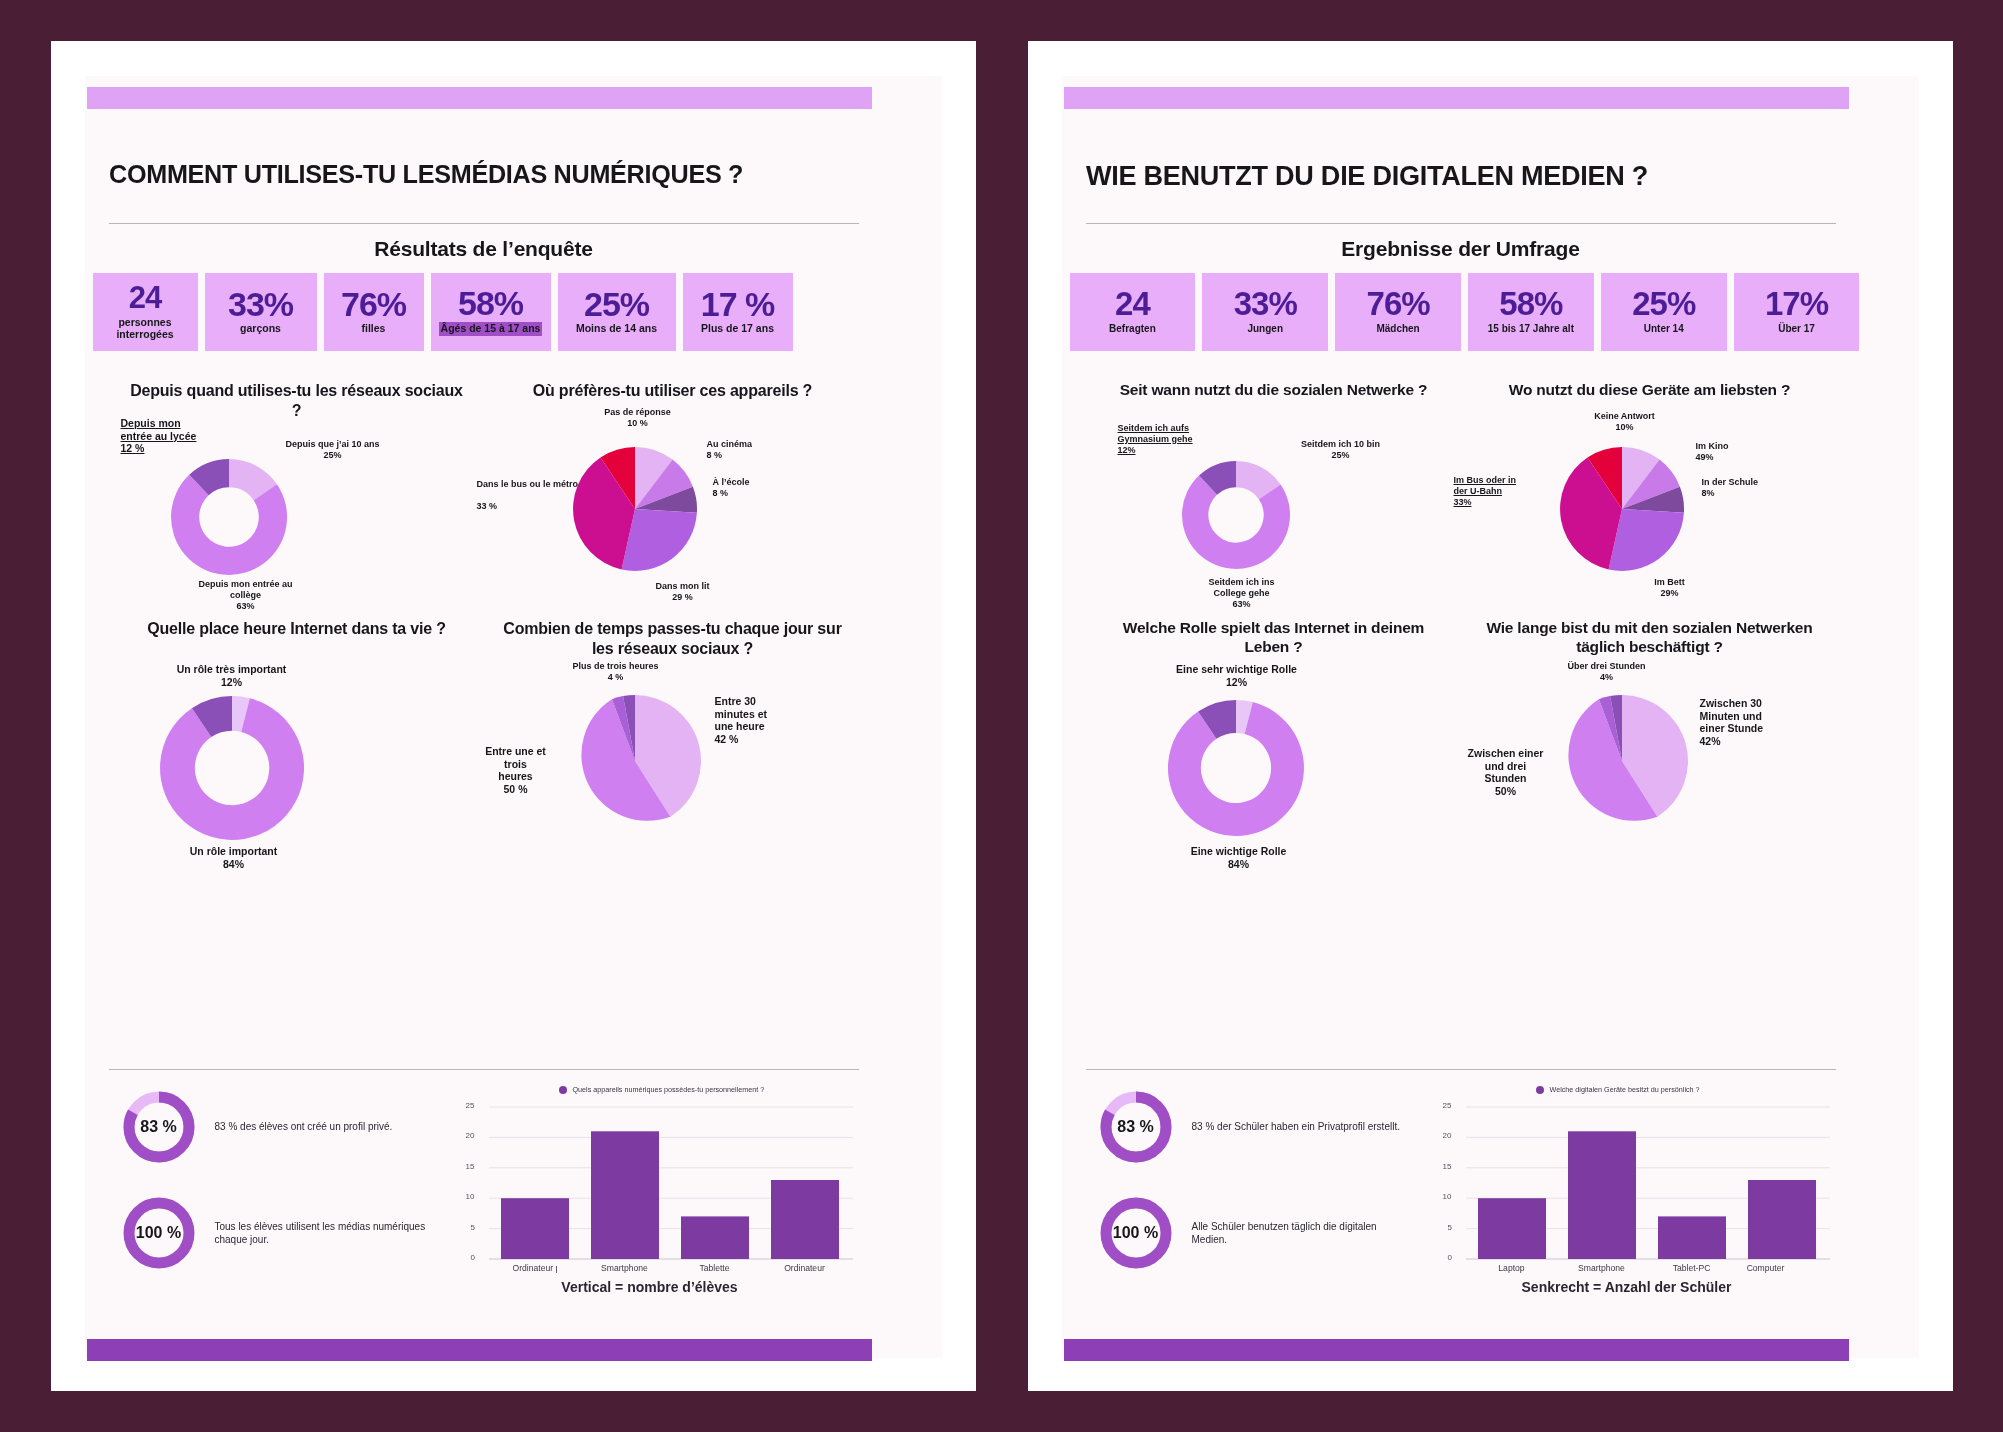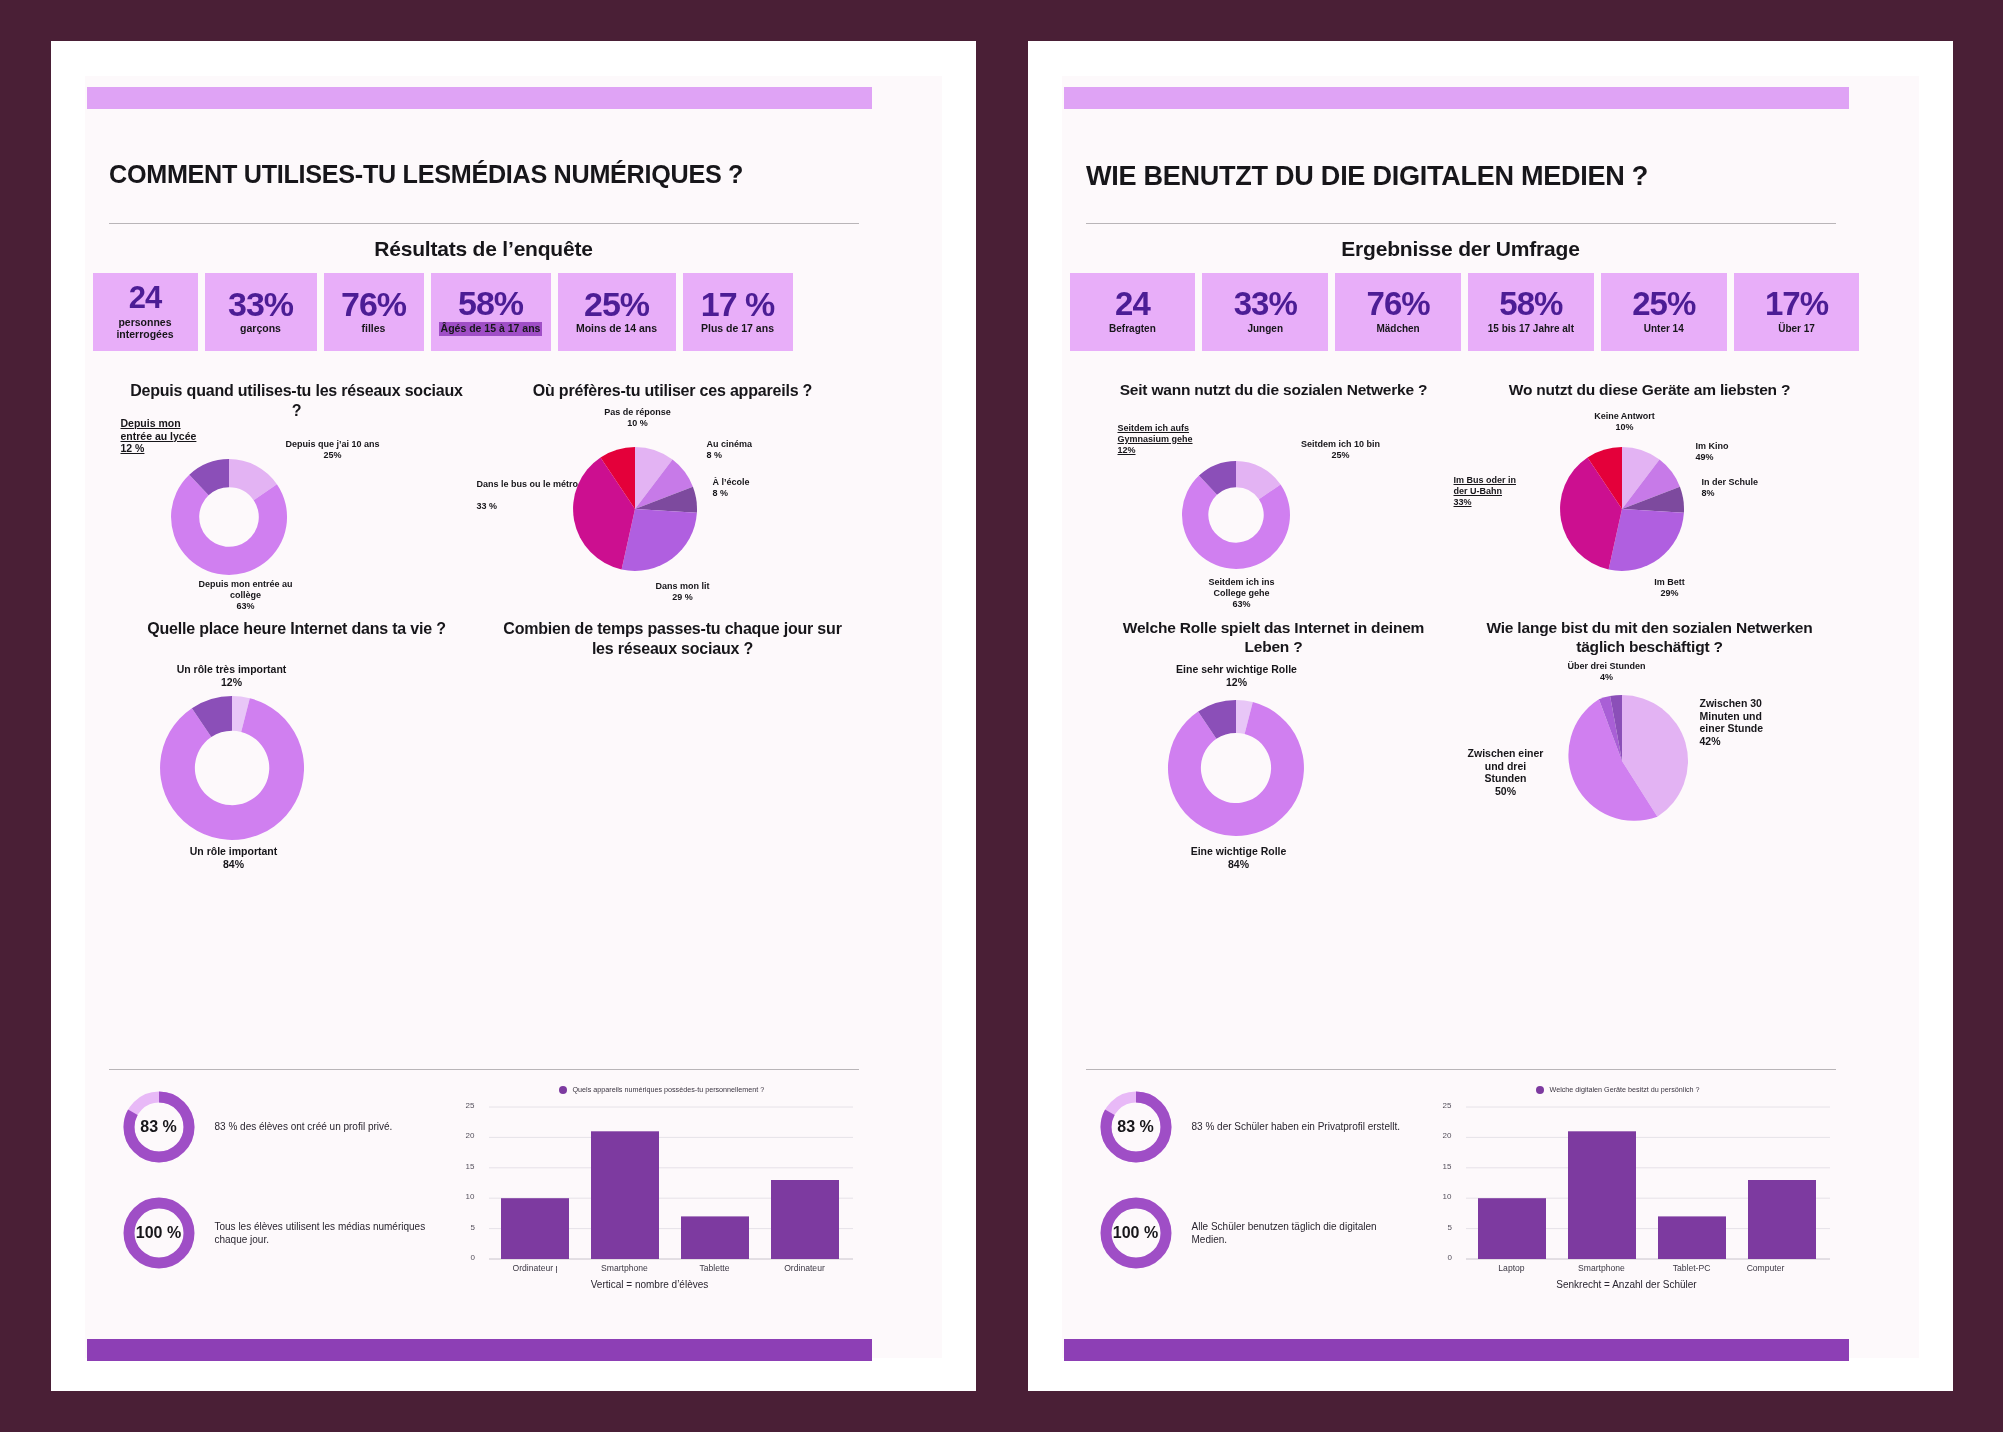--- a/index.html
+++ b/index.html
@@ -241,23 +241,23 @@
     color: #3c3844;
     font-weight: 400;
     text-align: center;
     white-space: nowrap;
   }
   .footnote {
     position: absolute;
     left: 330px; top: 196px;
     width: 422px;
     text-align: center;
-    font-size: 10px;
+    font-size: 14px;
     color: #2a2630;
-    font-weight: 400;
+    font-weight: 700;
   }
   .trunc {
     display: inline-block;
     max-width: 44px;
     overflow: hidden;
     text-overflow: clip;
     white-space: nowrap;
     vertical-align: bottom;
   }
 </style>
@@ -374,20 +374,44 @@
           </svg>
           <div class="lbl md c" style="left:12px; top:-10px; width:222px;">Un rôle très important
 12%</div>
           <div class="lbl md c" style="left:30px; top:172px; width:190px;">Un rôle important
 84%</div>
         </div>
       </div>
 
       <div class="cell c4">
         <div class="ctitle">Combien de temps passes-tu chaque jour sur les réseaux sociaux ?</div>
+        <div class="chartbox" style="top:72px;">
+          <svg width="376" height="170" viewBox="0 0 376 170">
+            <g transform="translate(150,70)">
+
+              <path d="M0 0 L 0 -66 A 66 66 0 0 1 35.4 55.7 Z" fill="#e3b3f3"></path>
+
+              <path d="M0 0 L 35.4 55.7 A 66 66 0 0 1 -23.1 -61.8 Z" fill="#d07ff0"></path>
+
+              <path d="M0 0 L -23.1 -61.8 A 66 66 0 0 1 -11.9 -64.9 Z" fill="#a95fd6"></path>
+
+              <path d="M0 0 L -11.9 -64.9 A 66 66 0 0 1 0 -66 Z" fill="#8b4fb8"></path>
+            </g>
+          </svg>
+          <div class="lbl sm c" style="left:58px; top:-30px; width:146px;">Plus de trois heures
+4 %</div>
+          <div class="lbl md" style="left:230px; top:4px; width:86px; text-align:left;">Entre 30
+minutes et
+une heure
+42 %</div>
+          <div class="lbl md c" style="left:-14px; top:54px; width:90px;">Entre une et
+trois
+heures
+50 %</div>
+        </div>
       </div>
     </div>
 
     <div class="rule r2"></div>
 
     <div class="bottom">
 
       <div class="ring-row rr1">
         <div class="ring-wrap">
           <svg width="76" height="76" viewBox="0 0 76 76">

